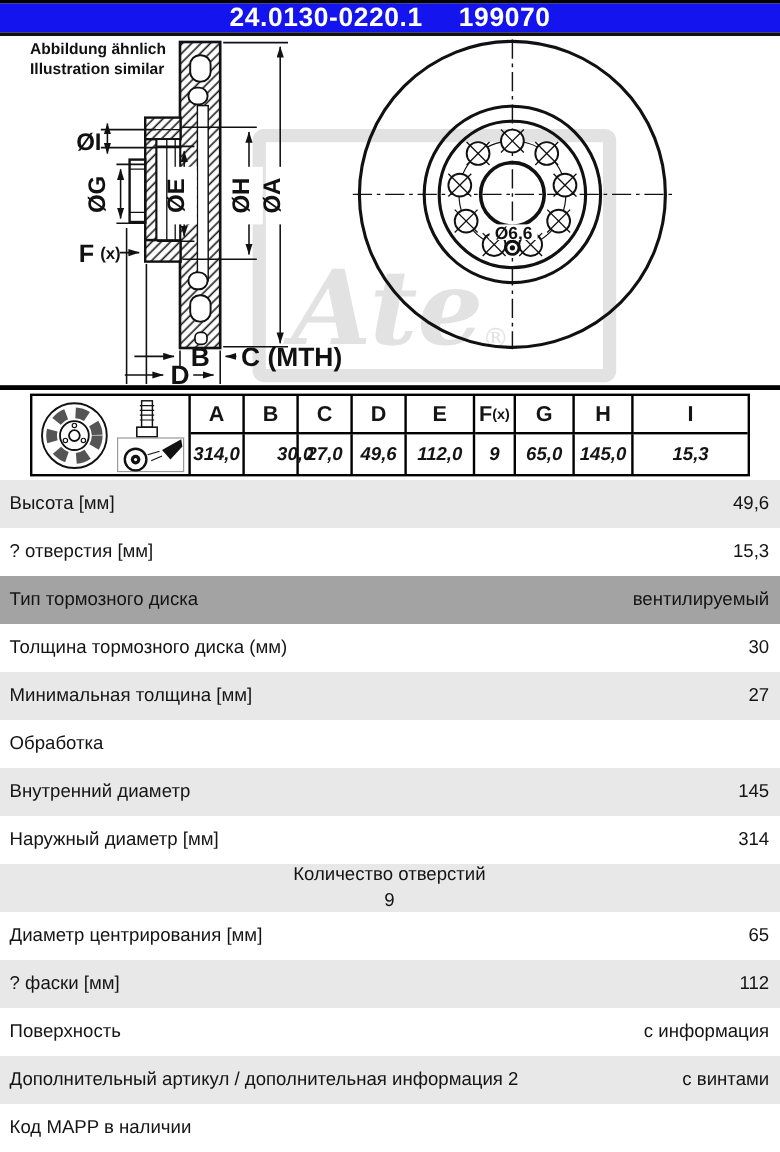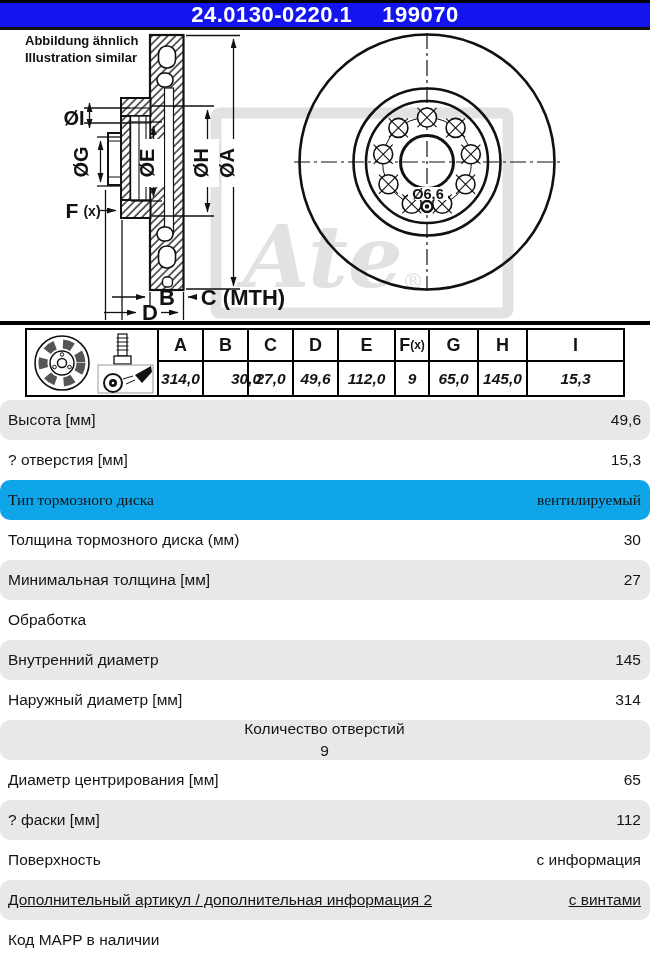--- a/index.html
+++ b/index.html
@@ -29,21 +29,21 @@
   #dimtable .cell{display:flex;align-items:center;justify-content:center;border-right:2.5px solid #000;}
   #dimtable .hd{font-weight:bold;font-size:18px;border-bottom:2.5px solid #000;}
   #dimtable .val{font-weight:bold;font-size:15.5px;font-style:italic;}
   #dimtable .last{border-right:none;}
   #dimtable .icons{grid-row:1 / span 2;border-right:2.5px solid #000;display:flex;align-items:center;justify-content:center;}
   #dimtable .sub{font-size:12px;font-weight:bold;}
 
   
   #specs{position:absolute;left:0;top:400px;width:650px;}
   .spec-row{height:40px;display:flex;align-items:center;justify-content:space-between;
-            padding:0 9px 0 8px;box-sizing:border-box;font-size:15.5px;border-radius:10px;}
+            padding:0 9px 0 8px;box-sizing:border-box;font-size:15.5px;}
   .spec-row.alt{background:#e8e8e8;}
   .spec-label{white-space:nowrap;}
   .spec-value{white-space:nowrap;text-align:right;}
 </style>
 </head>
 <body>
 
 <div id="page">
 
   <div id="topline"></div>
@@ -247,21 +247,21 @@
 
   <div id="specs">
       <div class="spec-row alt" style="background: rgb(232, 232, 232);">
         <span class="spec-label">Высота [мм]</span>
         <span class="spec-value">49,6</span>
       </div>
       <div class="spec-row">
         <span class="spec-label">? отверстия [мм]</span>
         <span class="spec-value">15,3</span>
       </div>
-      <div class="spec-row alt" style="background: #0ea5e9; font-family: Liberation Serif, serif;">
+      <div class="spec-row alt" style="background: #a3a3a3;">
         <span class="spec-label">Тип тормозного диска</span>
         <span class="spec-value">вентилируемый</span>
       </div>
       <div class="spec-row">
         <span class="spec-label">Толщина тормозного диска (мм)</span>
         <span class="spec-value">30</span>
       </div>
       <div class="spec-row alt" style="background: rgb(232, 232, 232);">
         <span class="spec-label">Минимальная толщина [мм]</span>
         <span class="spec-value">27</span>
@@ -286,21 +286,21 @@
         <span class="spec-value">65</span>
       </div>
       <div class="spec-row alt" style="background: rgb(232, 232, 232);">
         <span class="spec-label">? фаски [мм]</span>
         <span class="spec-value">112</span>
       </div>
       <div class="spec-row">
         <span class="spec-label">Поверхность</span>
         <span class="spec-value">с информация</span>
       </div>
-      <div class="spec-row alt" style="background: rgb(232, 232, 232); text-decoration: underline;">
+      <div class="spec-row alt" style="background: rgb(232, 232, 232);">
         <span class="spec-label">Дополнительный артикул / дополнительная информация 2</span>
         <span class="spec-value">с винтами</span>
       </div>
       <div class="spec-row">
         <span class="spec-label">Код MAPP в наличии</span>
         <span class="spec-value"></span>
       </div>
     </div>
 
 </div>

